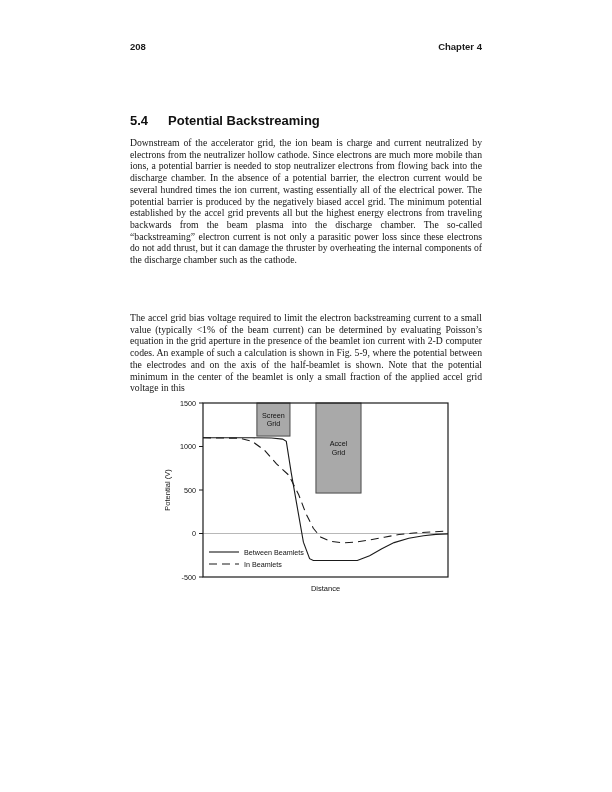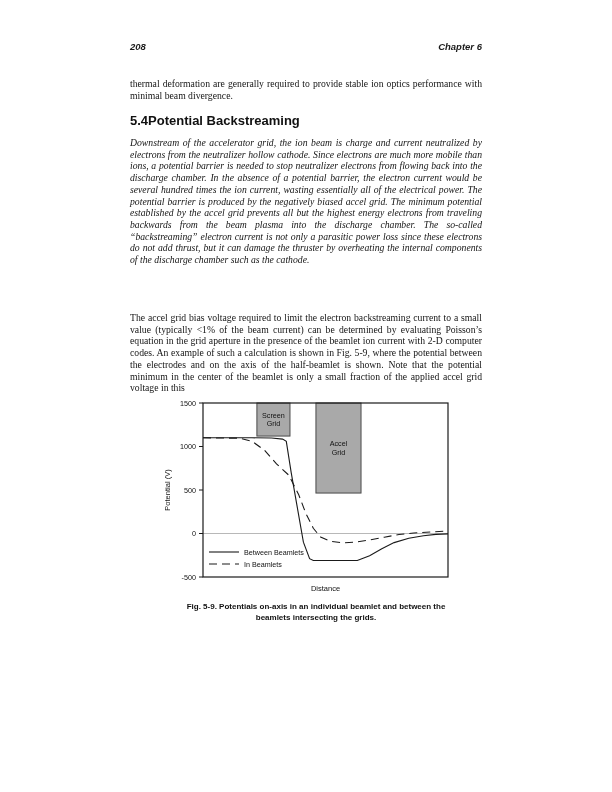--- a/index.html
+++ b/index.html
@@ -2,46 +2,45 @@
 <html><head>
 <meta charset="utf-8">
 <style>
   html,body{margin:0;padding:0;}
   body{width:612px;height:792px;background:#ffffff;position:relative;
        font-family:"Liberation Serif",serif;color:#1a1a1a;}
   .page{position:absolute;inset:0;width:612px;height:792px;background:#fff;overflow:hidden;}
 
   .running-head{position:absolute;top:41px;left:130px;width:352px;
        font-family:"Liberation Sans",sans-serif;font-weight:bold;font-size:9.5px;
-       display:flex;justify-content:space-between;font-style:italic;}
+       display:flex;justify-content:space-between;}
   .body-par{position:absolute;left:130px;width:352px;
        font-size:9.7px;line-height:11.7px;text-align:justify;color:#141414;}
   #para-intro{top:78px;}
   .section-heading{position:absolute;left:130px;top:113px;width:352px;
        font-family:"Liberation Sans",sans-serif;font-weight:bold;font-size:13px;color:#111;}
-  .section-heading .num{margin-right:0;}
-  #para-1{top:137px;font-style:italic;}
+  .section-heading .num{margin-right:20px;}
+  #para-1{top:137px;}
   #para-2{top:312px;}
 
   .figure-svg{position:absolute;left:160px;top:398px;}
   .fig-caption{position:absolute;left:150px;top:602px;width:332px;text-align:center;
        font-family:"Liberation Sans",sans-serif;font-weight:bold;font-size:8px;
        line-height:10.5px;color:#111;}
 </style>
 </head>
 <body>
 
 <div class="page">
 
   <div class="running-head">
     <span>208</span>
-    <span>Chapter 6</span>
+    <span>Chapter 4</span>
   </div>
 
-  <div class="body-par" id="para-intro">thermal deformation are generally required to provide stable ion optics performance with minimal beam divergence.</div>
 
   <div class="section-heading">
     <span class="num">5.4</span><span>Potential Backstreaming</span>
   </div>
 
   <div class="body-par" id="para-1">Downstream of the accelerator grid, the ion beam is charge and current neutralized by electrons from the neutralizer hollow cathode. Since electrons are much more mobile than ions, a potential barrier is needed to stop neutralizer electrons from flowing back into the discharge chamber. In the absence of a potential barrier, the electron current would be several hundred times the ion current, wasting essentially all of the electrical power. The potential barrier is produced by the negatively biased accel grid. The minimum potential established by the accel grid prevents all but the highest energy electrons from traveling backwards from the beam plasma into the discharge chamber. The so-called “backstreaming” electron current is not only a parasitic power loss since these electrons do not add thrust, but it can damage the thruster by overheating the internal components of the discharge chamber such as the cathode.</div>
 
   <div class="body-par" id="para-2">The accel grid bias voltage required to limit the electron backstreaming current to a small value (typically &lt;1% of the beam current) can be determined by evaluating Poisson’s equation in the grid aperture in the presence of the beamlet ion current with 2-D computer codes. An example of such a calculation is shown in Fig. 5-9, where the potential between the electrodes and on the axis of the half-beamlet is shown. Note that the potential minimum in the center of the beamlet is only a small fraction of the applied accel grid voltage in this</div>
 
   <svg class="figure-svg" id="chart" width="300" height="200" viewBox="0 0 300 200">
@@ -64,18 +63,14 @@
       <line x1="39" y1="179" x2="43" y2="179" stroke="#1a1a1a" stroke-width="1"></line>
       <text x="36" y="181.5" text-anchor="end" font-family="&quot;Liberation Sans&quot;,sans-serif" font-size="7.2px" fill="#111">-500</text>
       <text x="10" y="92" text-anchor="middle" font-family="&quot;Liberation Sans&quot;,sans-serif" font-size="7.5px" fill="#111" transform="rotate(-90 10 92)">Potential (V)</text>
       <text x="165.5" y="193" text-anchor="middle" font-family="&quot;Liberation Sans&quot;,sans-serif" font-size="7.5px" fill="#111">Distance</text>
       <line x1="49" y1="154" x2="79" y2="154" stroke="#1a1a1a" stroke-width="1.1"></line>
       <text x="84" y="156.5" font-family="&quot;Liberation Sans&quot;,sans-serif" font-size="7.2px" fill="#111">Between Beamlets</text>
       <line x1="49" y1="166" x2="79" y2="166" stroke="#1a1a1a" stroke-width="1.1" stroke-dasharray="8,5"></line>
       <text x="84" y="168.5" font-family="&quot;Liberation Sans&quot;,sans-serif" font-size="7.2px" fill="#111">In Beamlets</text>
     </svg>
 
-  <div class="fig-caption">
-    <div>Fig. 5-9. Potentials on-axis in an individual beamlet and between the</div>
-    <div>beamlets intersecting the grids.</div>
-  </div>
 
 </div>
 
 </body></html>

